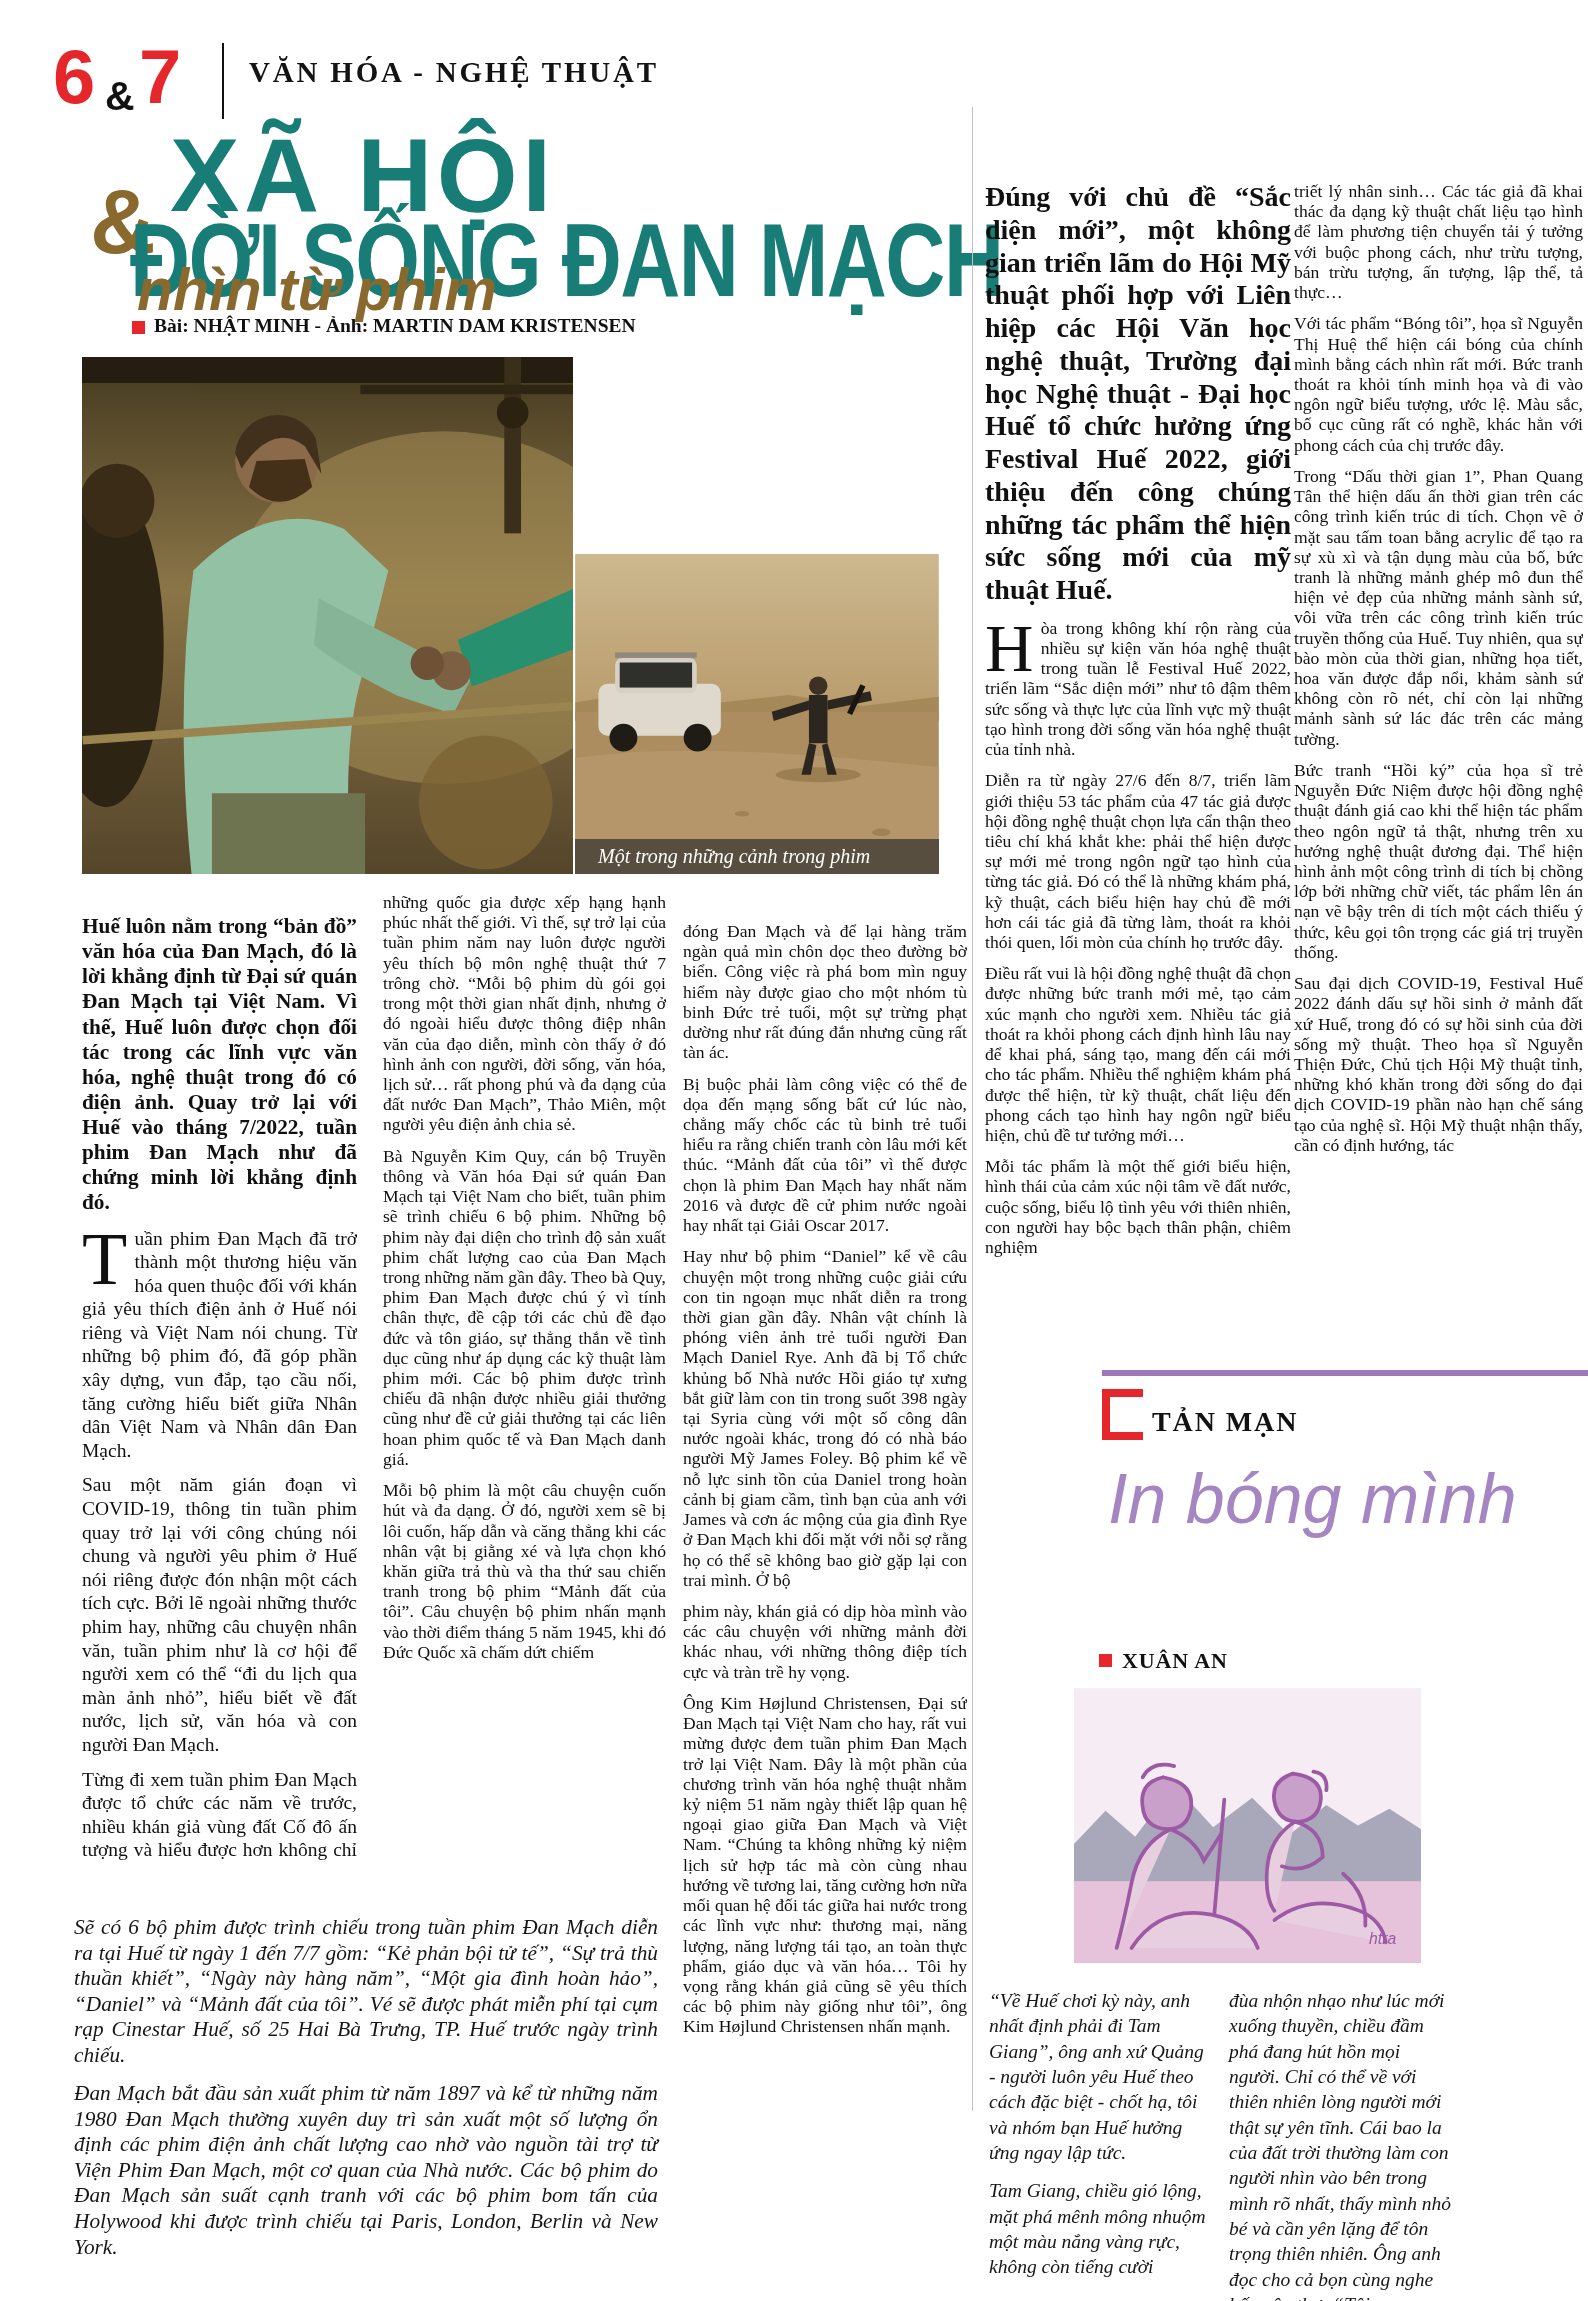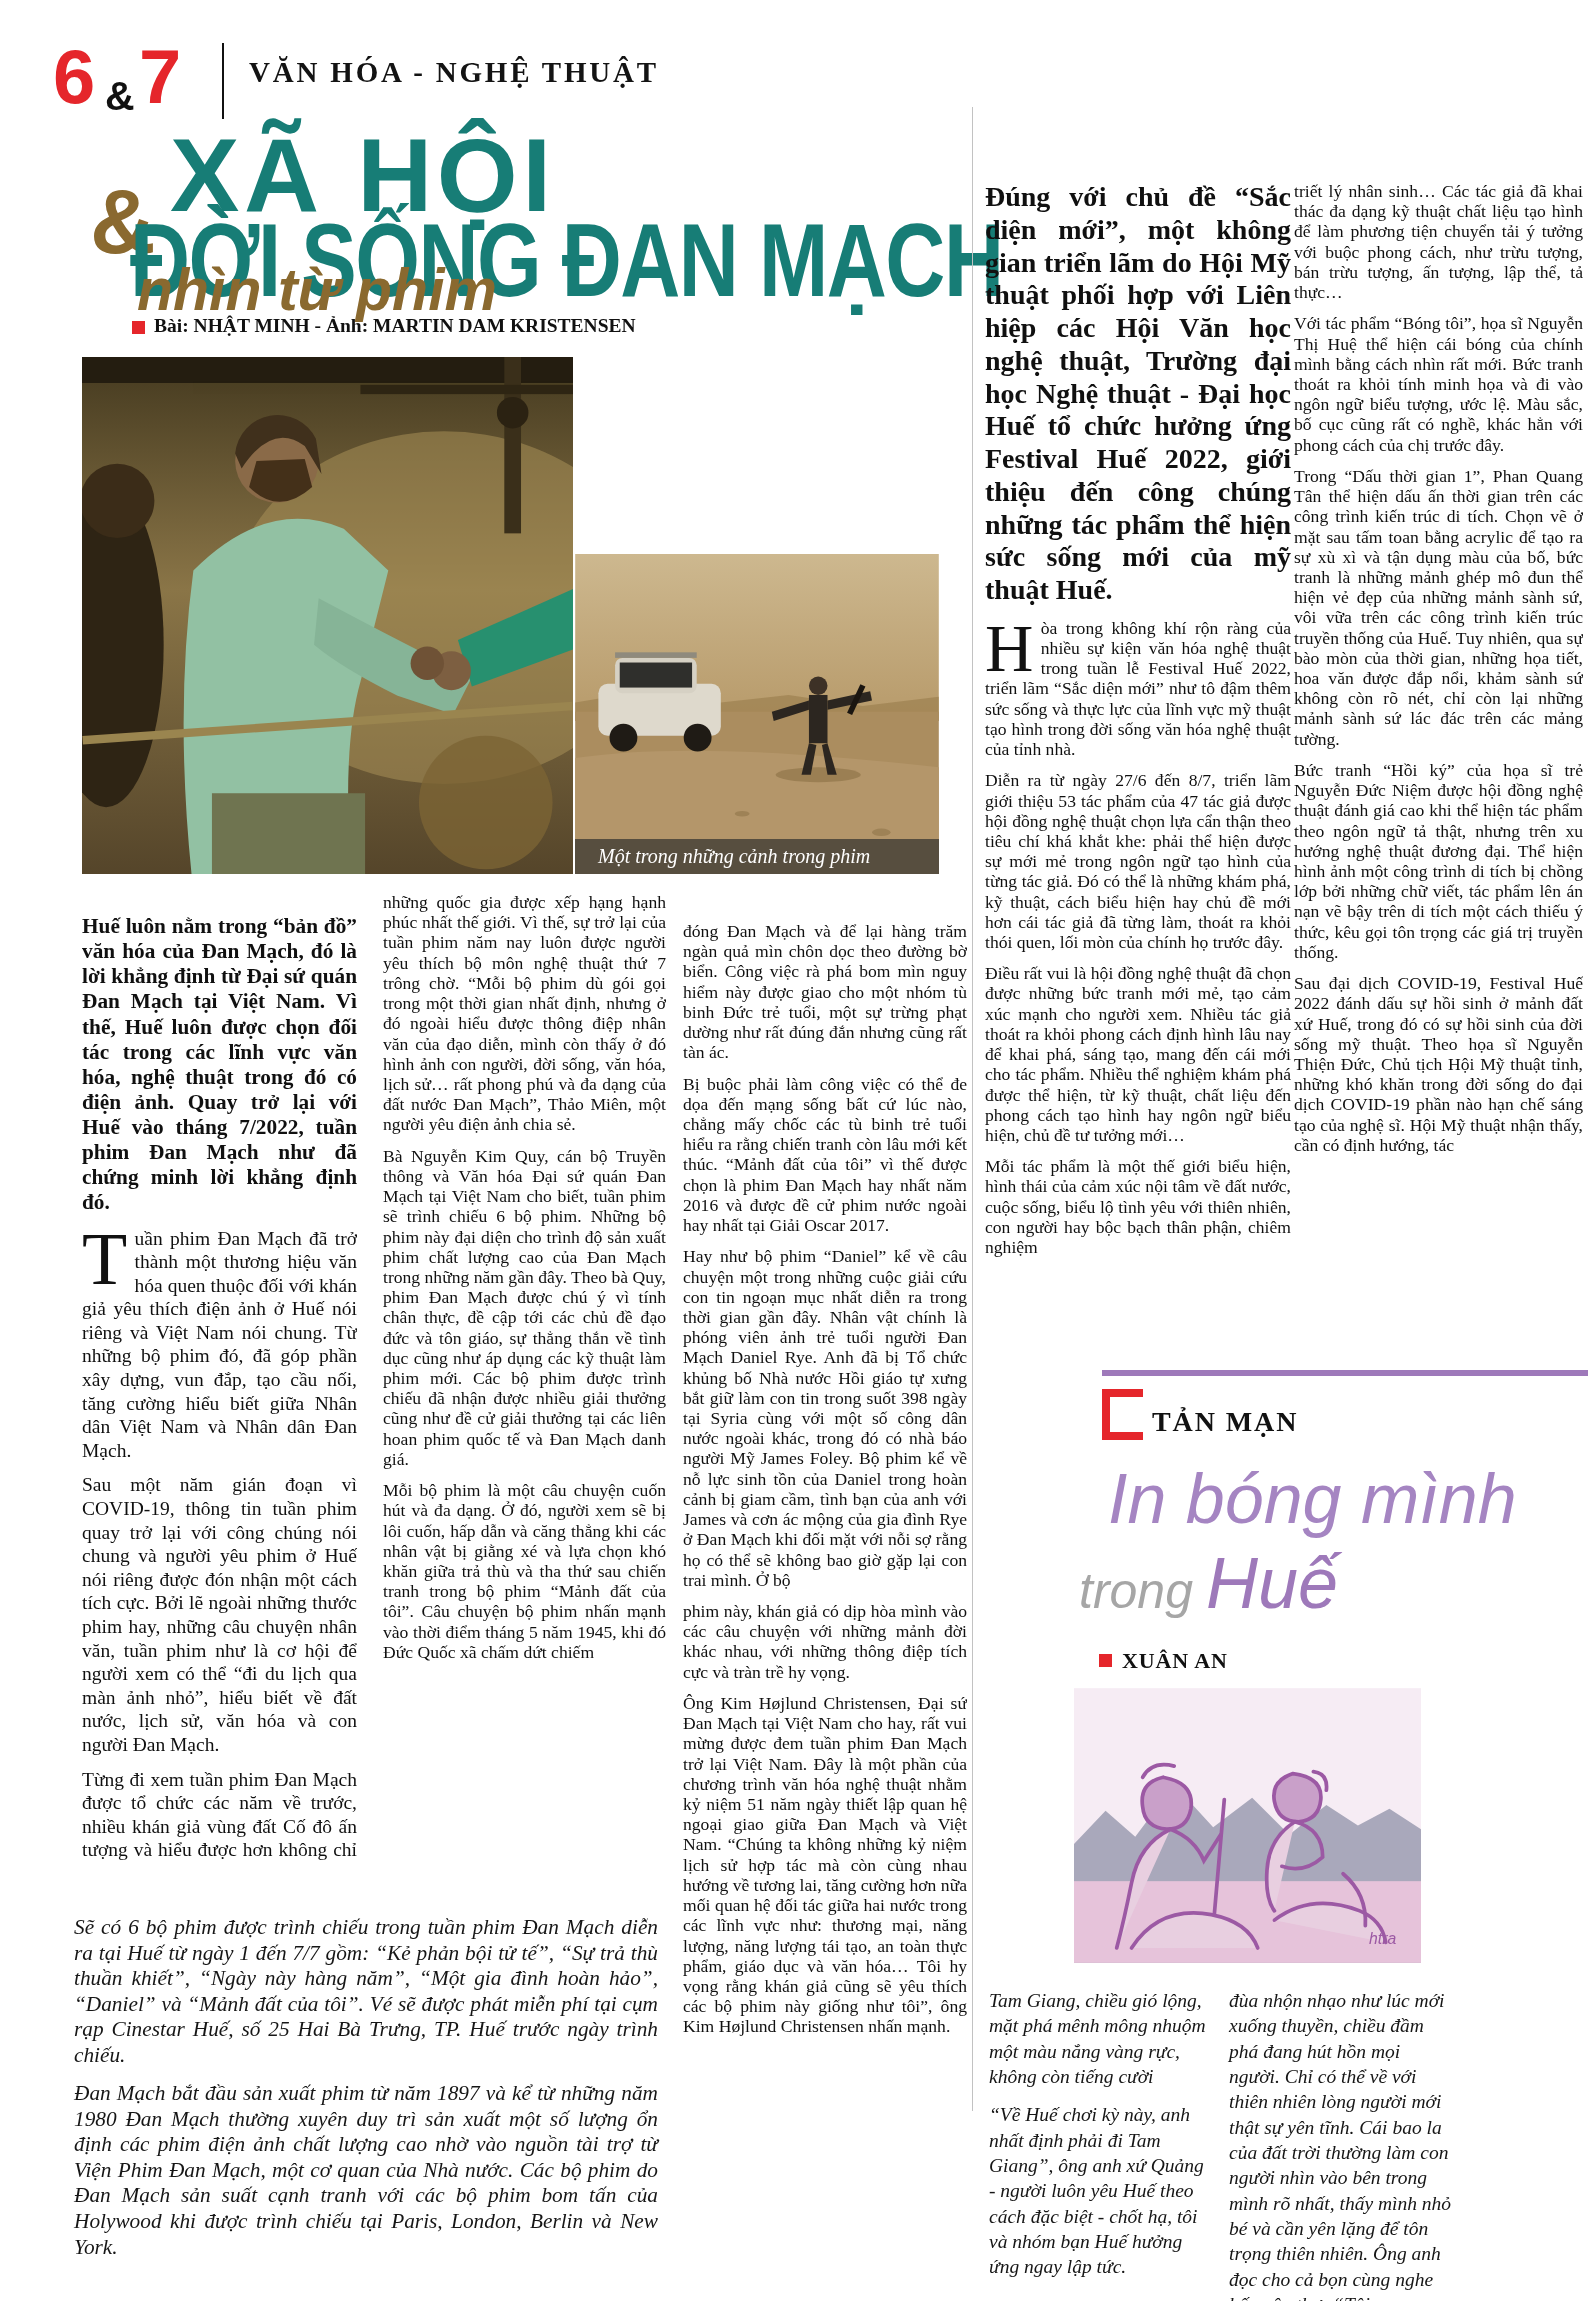--- a/index.html
+++ b/index.html
@@ -194,23 +194,20 @@
     <p>Với tác phẩm “Bóng tôi”, họa sĩ Nguyễn Thị Huệ thể hiện cái bóng của chính mình bằng cách nhìn rất mới. Bức tranh thoát ra khỏi tính minh họa và đi vào ngôn ngữ biểu tượng, ước lệ. Màu sắc, bố cục cũng rất có nghề, khác hẳn với phong cách của chị trước đây.</p>
     <p>Trong “Dấu thời gian 1”, Phan Quang Tân thể hiện dấu ấn thời gian trên các công trình kiến trúc di tích. Chọn vẽ ở mặt sau tấm toan bằng acrylic để tạo ra sự xù xì và tận dụng màu của bố, bức tranh là những mảnh ghép mô đun thể hiện vẻ đẹp của những mảnh sành sứ, vôi vữa trên các công trình kiến trúc truyền thống của Huế. Tuy nhiên, qua sự bào mòn của thời gian, những họa tiết, hoa văn được đắp nổi, khảm sành sứ không còn rõ nét, chỉ còn lại những mảnh sành sứ lác đác trên các mảng tường.</p>
     <p>Bức tranh “Hồi ký” của họa sĩ trẻ Nguyễn Đức Niệm được hội đồng nghệ thuật đánh giá cao khi thể hiện tác phẩm theo ngôn ngữ tả thật, nhưng trên xu hướng nghệ thuật đương đại. Thể hiện hình ảnh một công trình di tích bị chồng lớp bởi những chữ viết, tác phẩm lên án nạn vẽ bậy trên di tích một cách thiếu ý thức, kêu gọi tôn trọng các giá trị truyền thống.</p>
     <p>Sau đại dịch COVID-19, Festival Huế 2022 đánh dấu sự hồi sinh ở mảnh đất xứ Huế, trong đó có sự hồi sinh của đời sống mỹ thuật. Theo họa sĩ Nguyễn Thiện Đức, Chủ tịch Hội Mỹ thuật tỉnh, những khó khăn trong đời sống do đại dịch COVID-19 phần nào hạn chế sáng tạo của nghệ sĩ. Hội Mỹ thuật nhận thấy, cần có định hướng, tác</p>
   </div>
 
   <div class="tm-rule"></div>
   <div class="tm-bracket"></div>
   <div class="tm-label">TẢN MẠN</div>
   <div class="tm-title1">In bóng mình</div>
-  <div class="tm-title2">
-    <span class="w1">trong</span><span class="w2">Huế</span>
-  </div>
   <div class="redsq" style="left:1099px;top:1654px;"></div>
   <div class="tm-author">XUÂN AN</div>
 
   <div class="tm-illus">
     <svg width="347" height="275" viewBox="0 0 374 296">
       <rect width="374" height="296" fill="#f6ecf4"></rect>
       <path d="M0 168 L34 132 L66 160 L108 104 L150 150 L192 118 L232 158 L272 126 L306 148 L340 130 L374 152 L374 296 L0 296 Z" fill="#a9a8bb"></path>
       <rect y="208" width="374" height="88" fill="#e6c3da"></rect>
       <g stroke="#9c59a4" stroke-width="4" fill="none" stroke-linecap="round">
         <path d="M96 96 q-26 6 -22 32 q2 22 26 24 q22 0 26 -22 q4 -28 -30 -34" fill="#c9a0c9"></path>
@@ -224,21 +221,21 @@
         <path d="M238 144 q-28 18 -30 52 q-2 30 8 44" fill="#e8cfe0"></path>
         <path d="M238 144 q30 8 30 38 q-20 18 -44 10"></path>
         <path d="M216 250 q40 -30 92 -10 q24 10 28 34" fill="#e8cfe0"></path>
         <path d="M290 200 q26 22 24 56"></path>
       </g>
       <text x="318" y="276" font-family="Liberation Sans, sans-serif" font-style="italic" font-size="17" fill="#9c59a4">htra</text>
     </svg>
   </div>
 
   <div class="tm-col" style="left:989px;width:221px;">
+    <p>“Về Huế chơi kỳ này, anh nhất định phải đi Tam Giang”, ông anh xứ Quảng - người luôn yêu Huế theo cách đặc biệt - chốt hạ, tôi và nhóm bạn Huế hưởng ứng ngay lập tức.</p>
     <p>Tam Giang, chiều gió lộng, mặt phá mênh mông nhuộm một màu nắng vàng rực, không còn tiếng cười</p>
-    <p>“Về Huế chơi kỳ này, anh nhất định phải đi Tam Giang”, ông anh xứ Quảng - người luôn yêu Huế theo cách đặc biệt - chốt hạ, tôi và nhóm bạn Huế hưởng ứng ngay lập tức.</p>
   </div>
   <div class="tm-col" style="left:1229px;width:225px;">
     <p>đùa nhộn nhạo như lúc mới xuống thuyền, chiều đầm phá đang hút hồn mọi người. Chỉ có thể về với thiên nhiên lòng người mới thật sự yên tĩnh. Cái bao la của đất trời thường làm con người nhìn vào bên trong mình rõ nhất, thấy mình nhỏ bé và cần yên lặng để tôn trọng thiên nhiên. Ông anh đọc cho cả bọn cùng nghe bốn câu thơ: “Tôi</p>
   </div>
 
 </div>
 
 
 </body></html>

